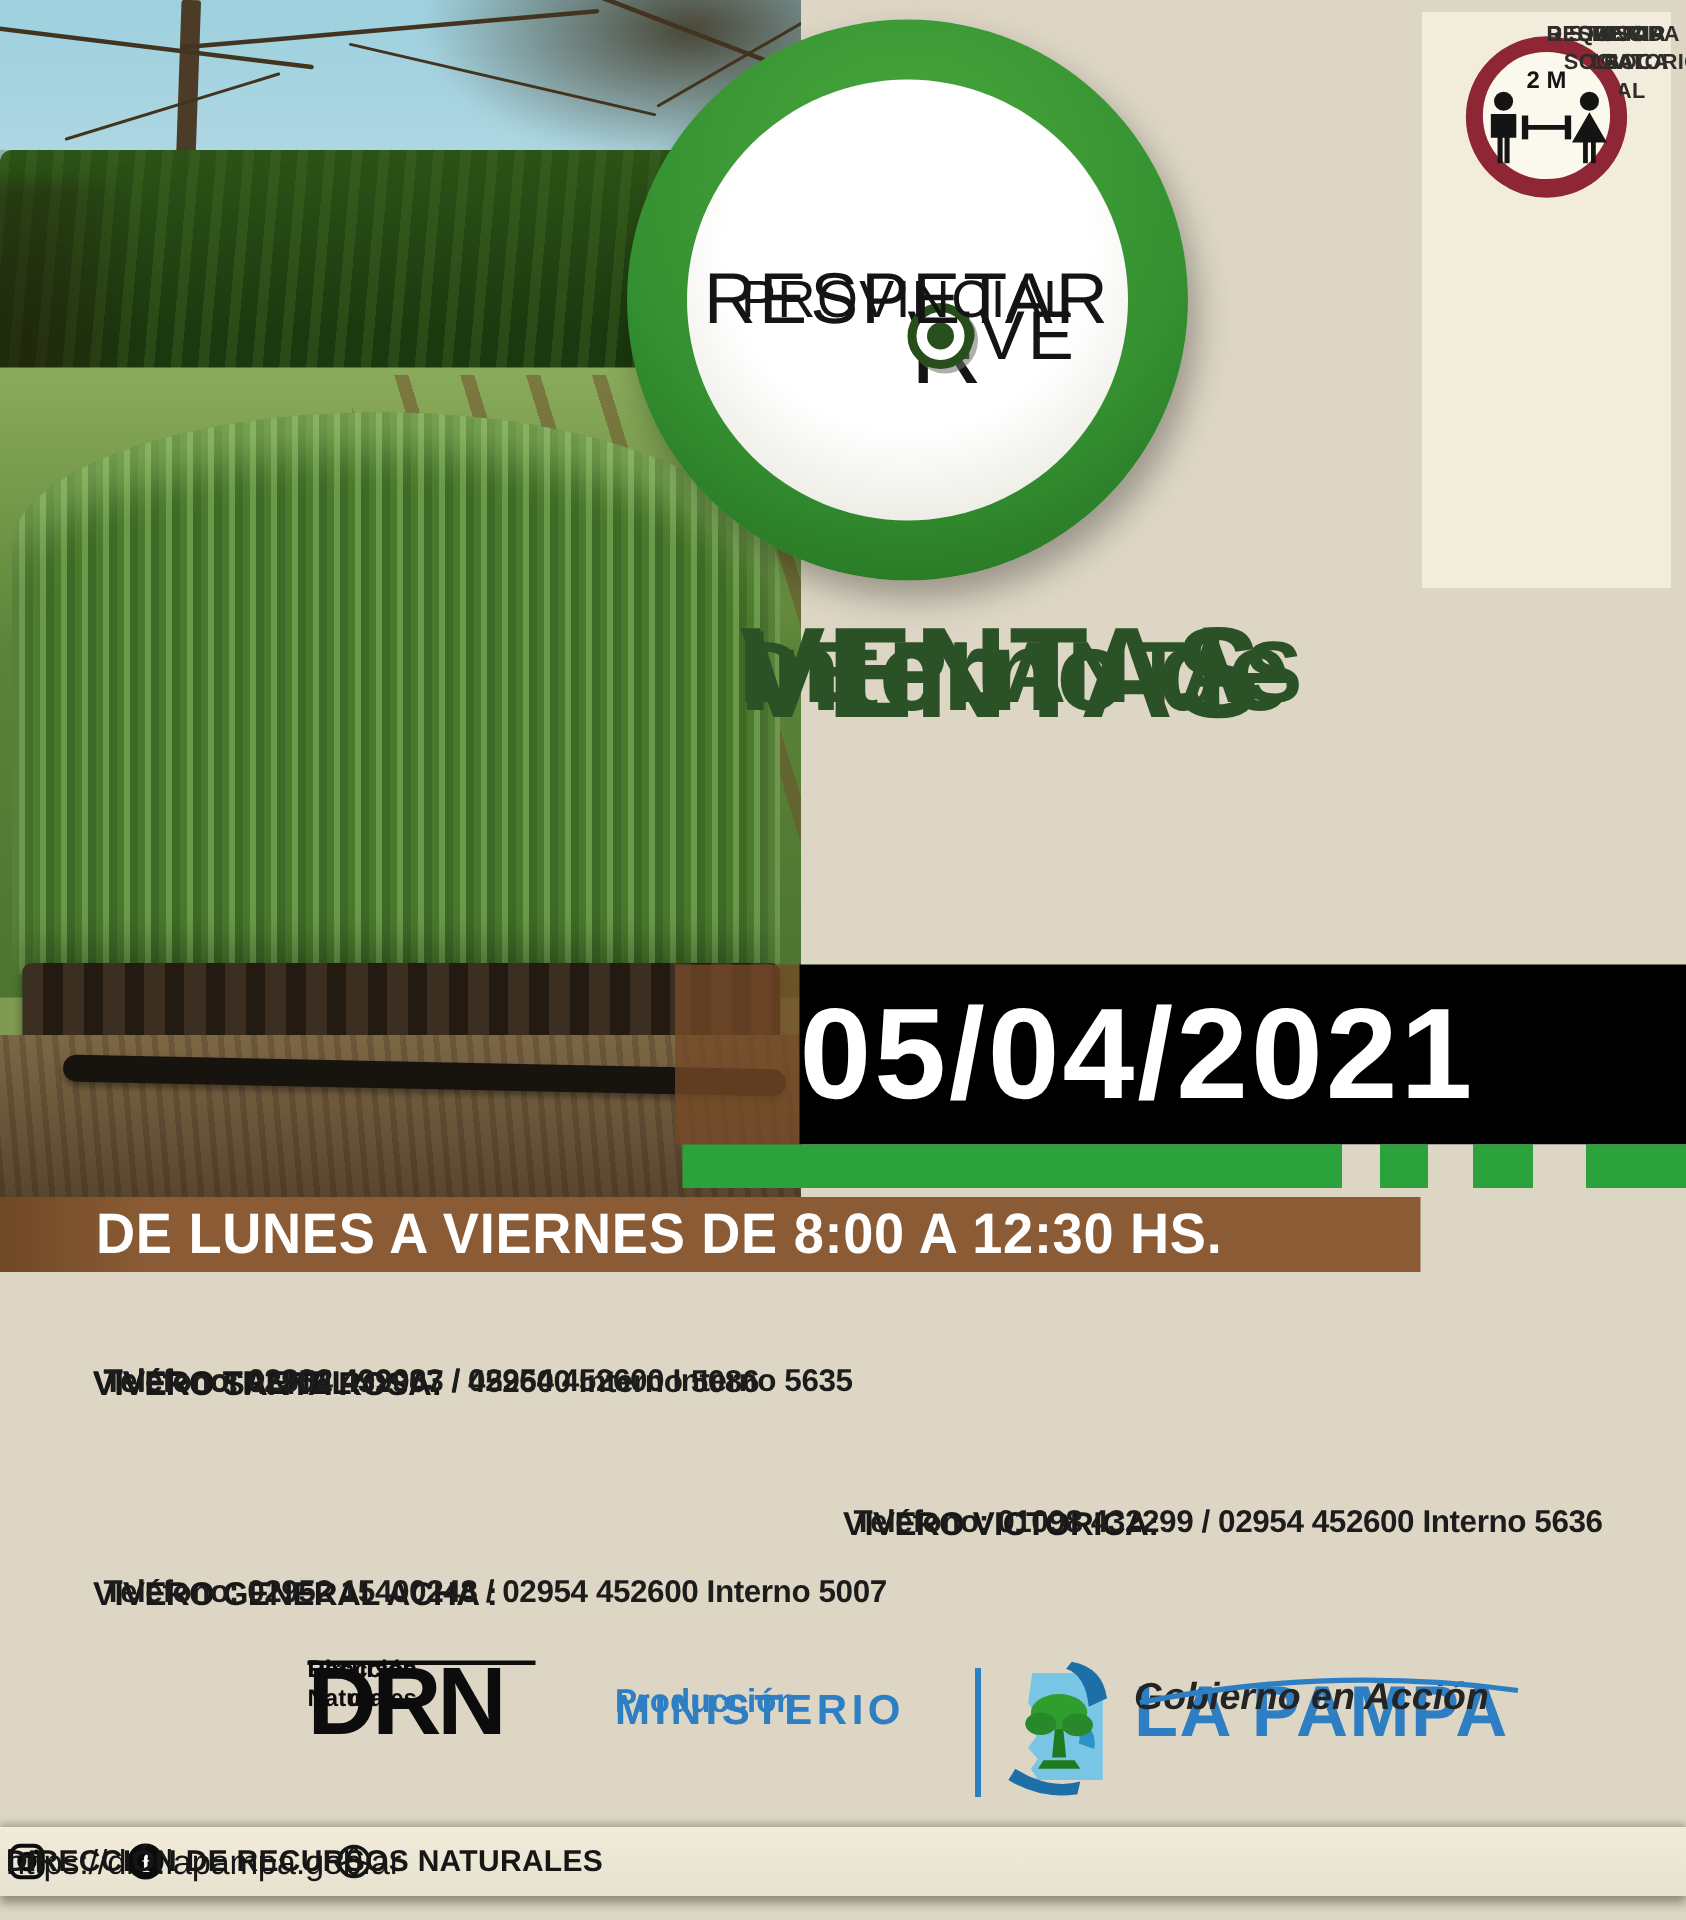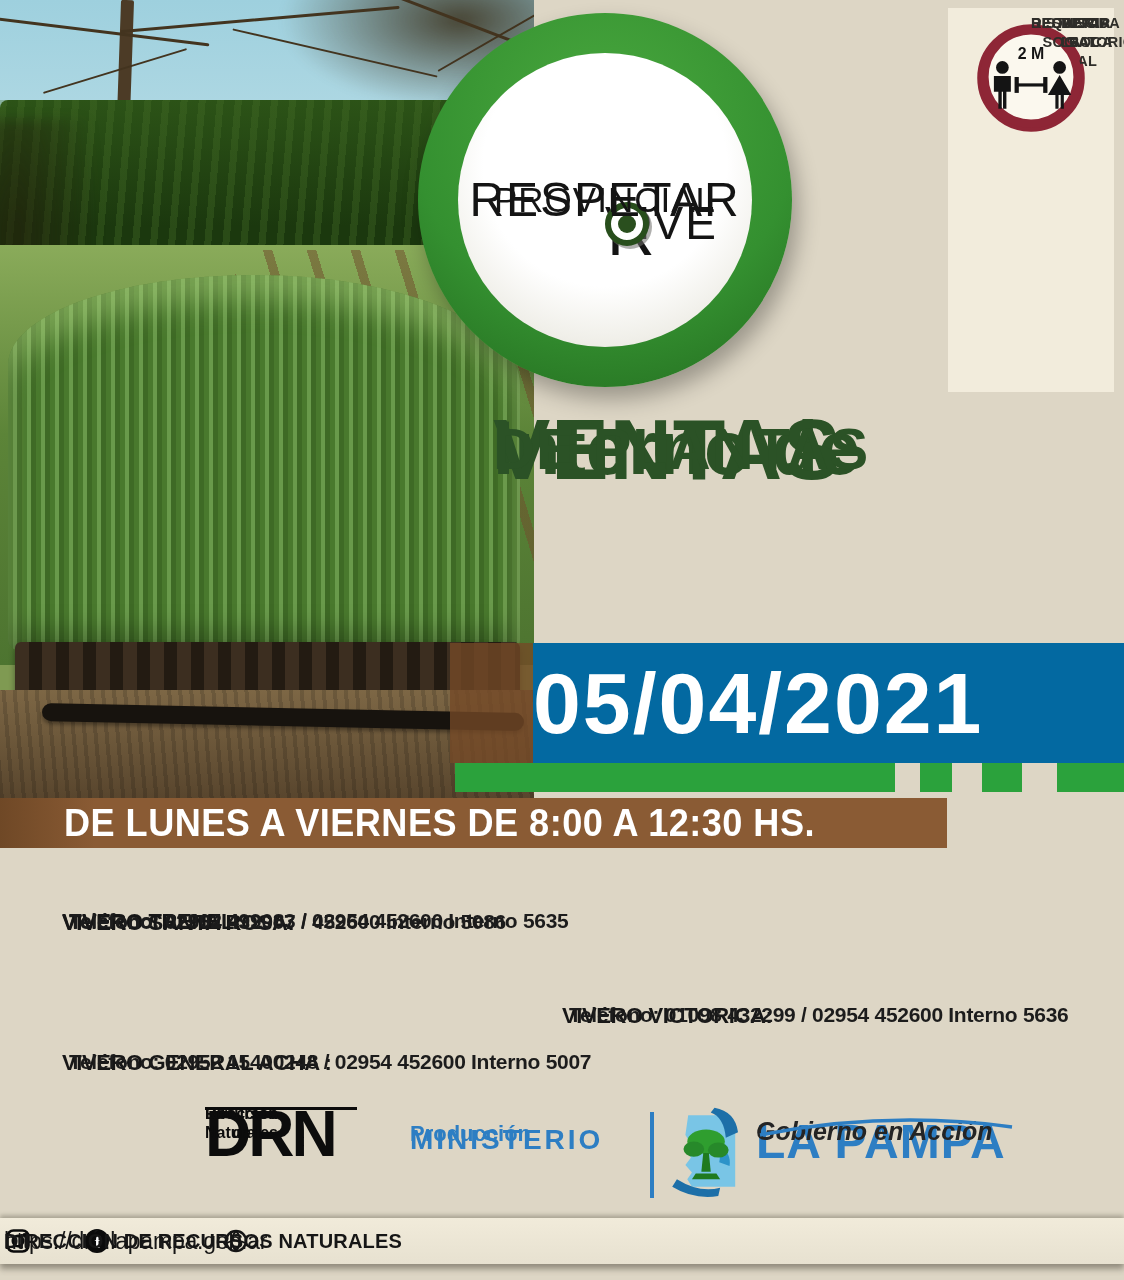--- a/index.html
+++ b/index.html
@@ -76,21 +76,21 @@
 
   
   .headline{right:31px; top:408px; text-align:right; color:#2b5226; width:600px;}
   .headline *{position:static;}
   .headline .h1{font-size:76px; font-weight:700; line-height:80px;}
   .headline .h2{font-size:86px; font-weight:900; line-height:82px; letter-spacing:1px;}
   .headline .h3{font-size:58px; font-weight:900; line-height:82px; letter-spacing:1px;}
 
   
   .date-overlay{left:450px; top:643px; width:84px; height:120px; background:rgba(116,73,38,.78);}
-  .date-banner{left:533px; top:643px; width:591px; height:120px; background:#0369a1;}
+  .date-banner{left:533px; top:643px; width:591px; height:120px; background:#000000;}
   .date-banner span{position:static; display:block; text-align:center; line-height:120px;
     font-size:86px; font-weight:900; letter-spacing:2px; color:#fff;}
 
   
   .green-bar{left:455px; top:763px; width:669px; height:29px;
     background:linear-gradient(90deg,
       #2ba23c 0 440px, #ddd6c5 440px 465px,
       #2ba23c 465px 497px, #ddd6c5 497px 527px,
       #2ba23c 527px 567px, #ddd6c5 567px 602px,
       #2ba23c 602px 669px);}

